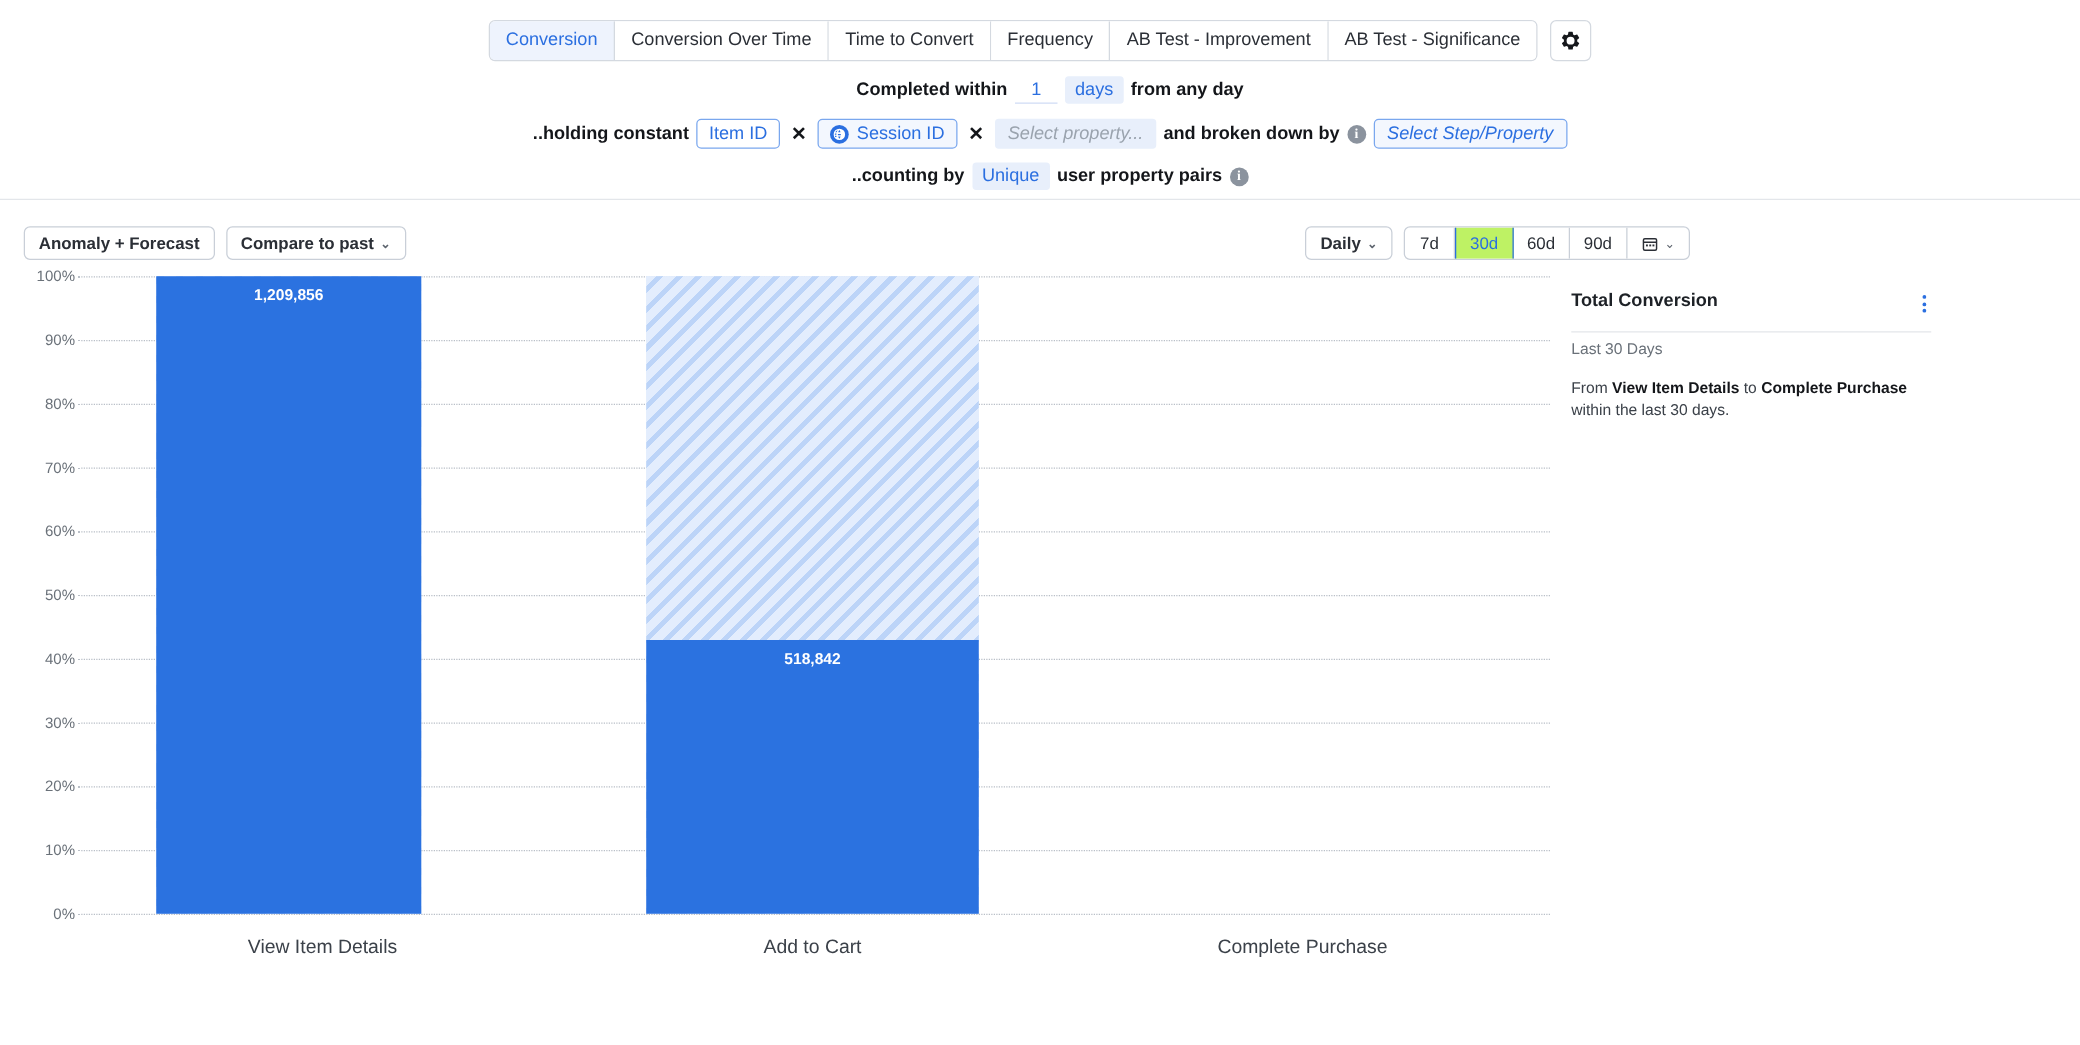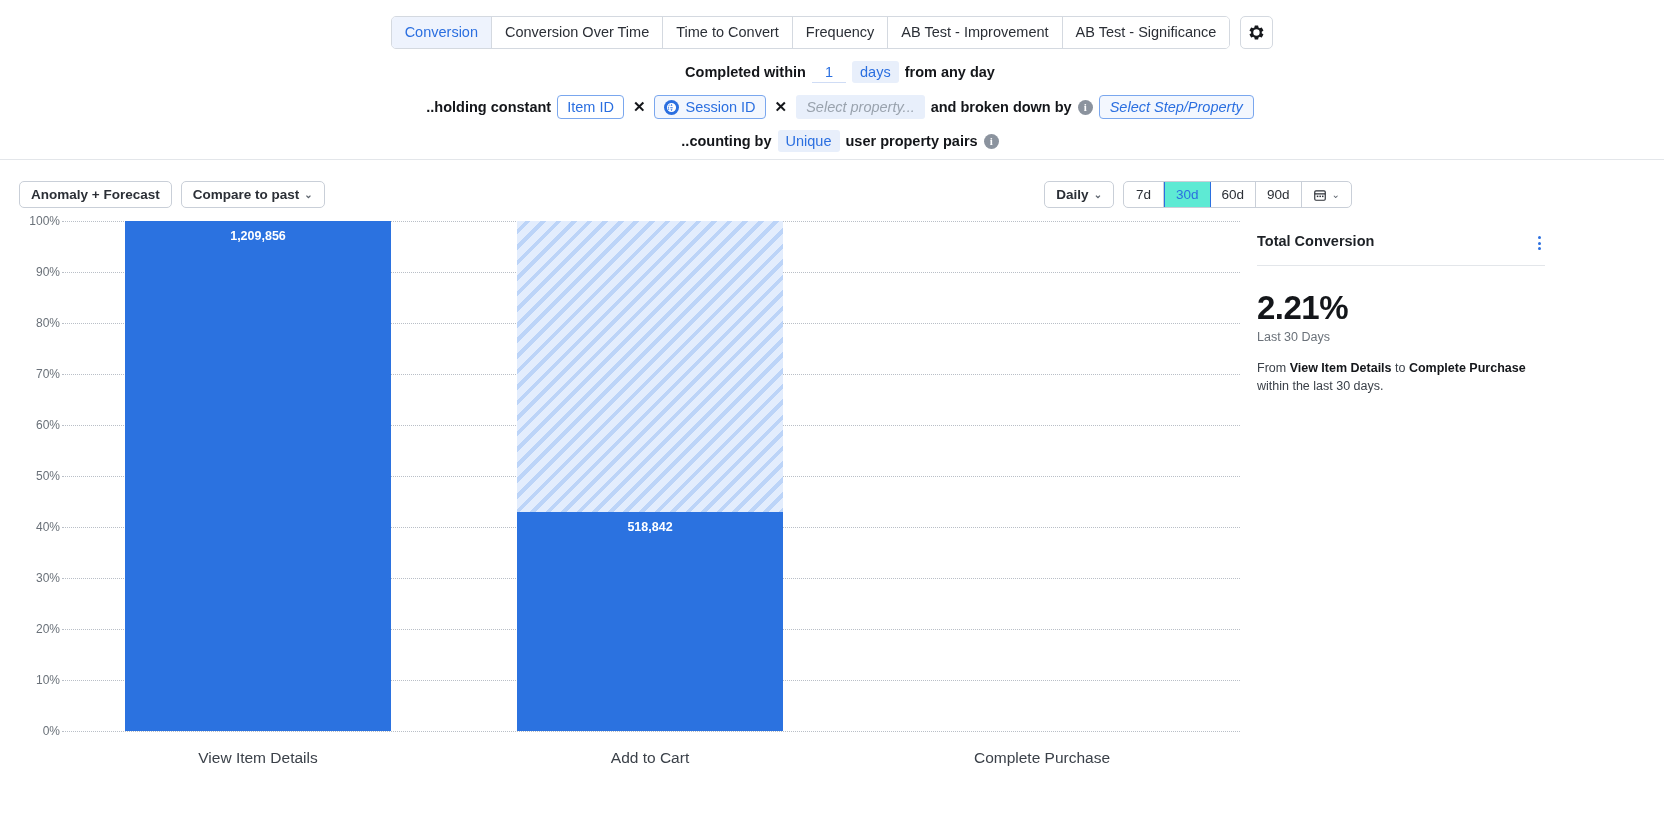--- a/index.html
+++ b/index.html
@@ -160,21 +160,21 @@
   }
   .seg-item {
     display:flex; align-items:center; justify-content:center;
     min-width:40px; padding:0 11px;
     font-size:13.5px; color:#2b2f36;
     border-right:1px solid #c9cfd8;
     cursor:pointer;
   }
   .seg-item:last-child { border-right:none; }
   .seg-item.active {
-    background:#5eead4;
+    background:#bef264;
     color:#2b6fe0;
     border-left:1px solid #2b6fe0;
     border-right:1px solid #2b6fe0;
   }
 
   
   .plot {
     position:absolute; left:0; top:60px;
     width:1240px; height:615px;
   }
@@ -387,21 +387,21 @@
         <div class="gridline" style="top: 357px;"></div>
         <div class="gridline" style="top: 306px;"></div>
         <div class="gridline" style="top: 255px;"></div>
         <div class="gridline" style="top: 204px;"></div>
         <div class="gridline" style="top: 153px;"></div>
         <div class="gridline" style="top: 102px;"></div>
         <div class="gridline" style="top: 51px;"></div>
         <div class="gridline" style="top: 0px;"></div>
       </div>
     <div class="bars">
-        <div class="bar-col" style="left: 63px; width: 266px; border-radius: 23px;">
+        <div class="bar-col" style="left: 63px; width: 212px; border-radius: 23px;">
           <div class="bar-ghost" style="height: 510px;"></div>
           <div class="bar-fill" style="height: 510px; background: rgb(43, 114, 224);"></div>
           <div class="bar-value" style="bottom: 488px;">1,209,856</div>
         </div>
         <div class="bar-col" style="left: 455px; width: 266px;">
           <div class="bar-ghost" style="height: 510px;"></div>
           <div class="bar-fill" style="height: 218.79px; background: rgb(43, 114, 224);"></div>
           <div class="bar-value" style="bottom: 196.79px;">518,842</div>
         </div>
       </div>
@@ -416,18 +416,17 @@
 
 <div class="side-panel">
   <div class="sp-head">
     <div class="sp-title">Total Conversion</div>
     <div class="kebab">
       <span></span>
       <span></span>
       <span></span>
     </div>
   </div>
-  <div class="sp-big">2.21%</div>
   <div class="sp-sub">Last 30 Days</div>
   <div class="sp-desc">
     <span>From </span><b>View Item Details</b><span> to </span><b>Complete Purchase</b><span> within the last 30 days.</span>
   </div>
 </div>
 
 </body></html>

